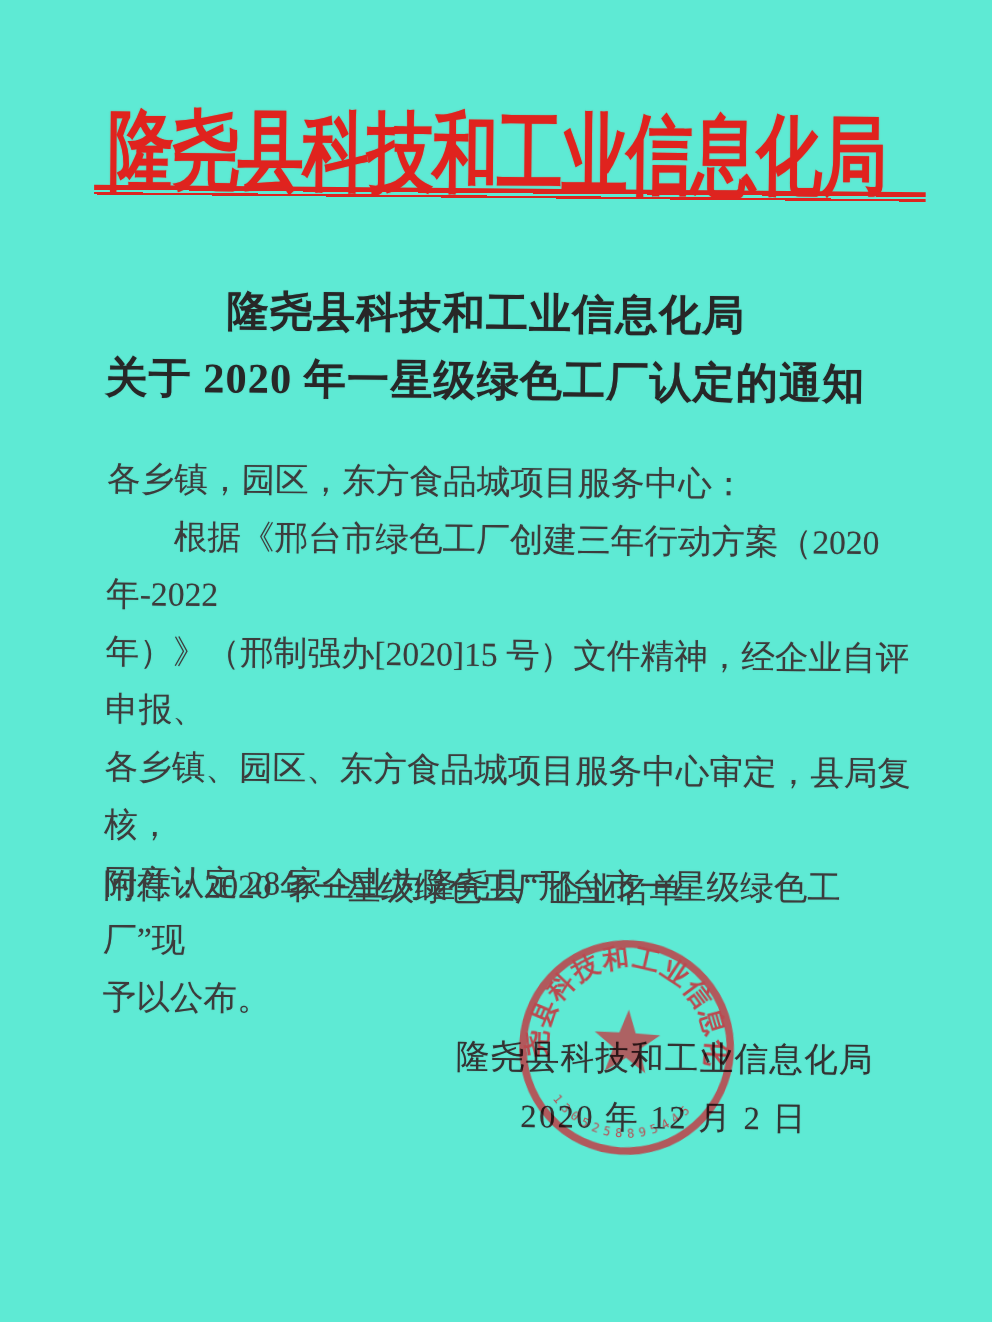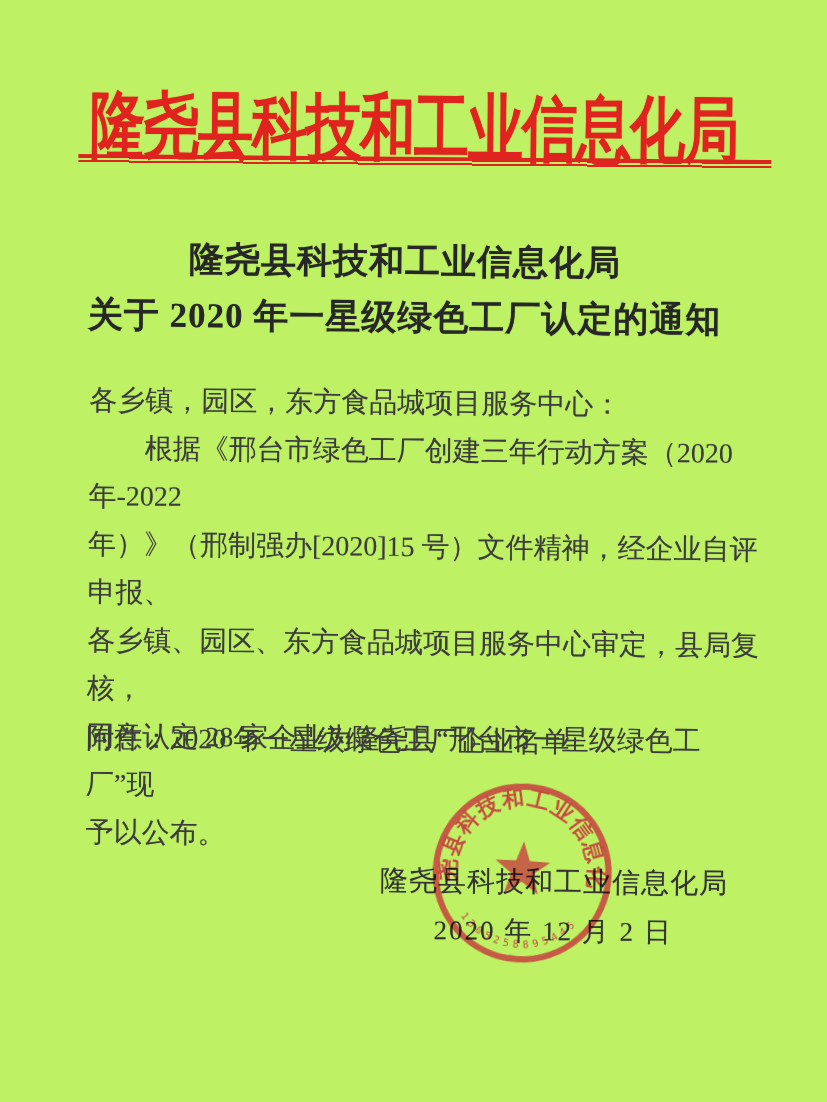--- a/index.html
+++ b/index.html
@@ -4,21 +4,21 @@
 <style>
   html,body{margin:0;padding:0;}
   .photo{
     position:relative;
     width:827px;height:1102px;
     overflow:hidden;
     background:
       radial-gradient(120% 90% at 85% 20%, rgba(255,255,255,.45) 0%, rgba(255,255,255,0) 55%),
       linear-gradient(97deg,#e6e4e2 0%,#ebe9e7 30%,#f2f1ef 68%,#efede B 100%),
       #edebe9;
-    background-color:#bef264;
+    background-color:#5eead4;
     font-family:"Liberation Serif","DejaVu Serif",serif;
   }
   .page{
     position:absolute;inset:0;
     transform:rotate(0.5deg);
     transform-origin:50% 50%;
   }
   .letterhead{
     position:absolute;top:80px;left:0;right:6px;
     text-align:center;

